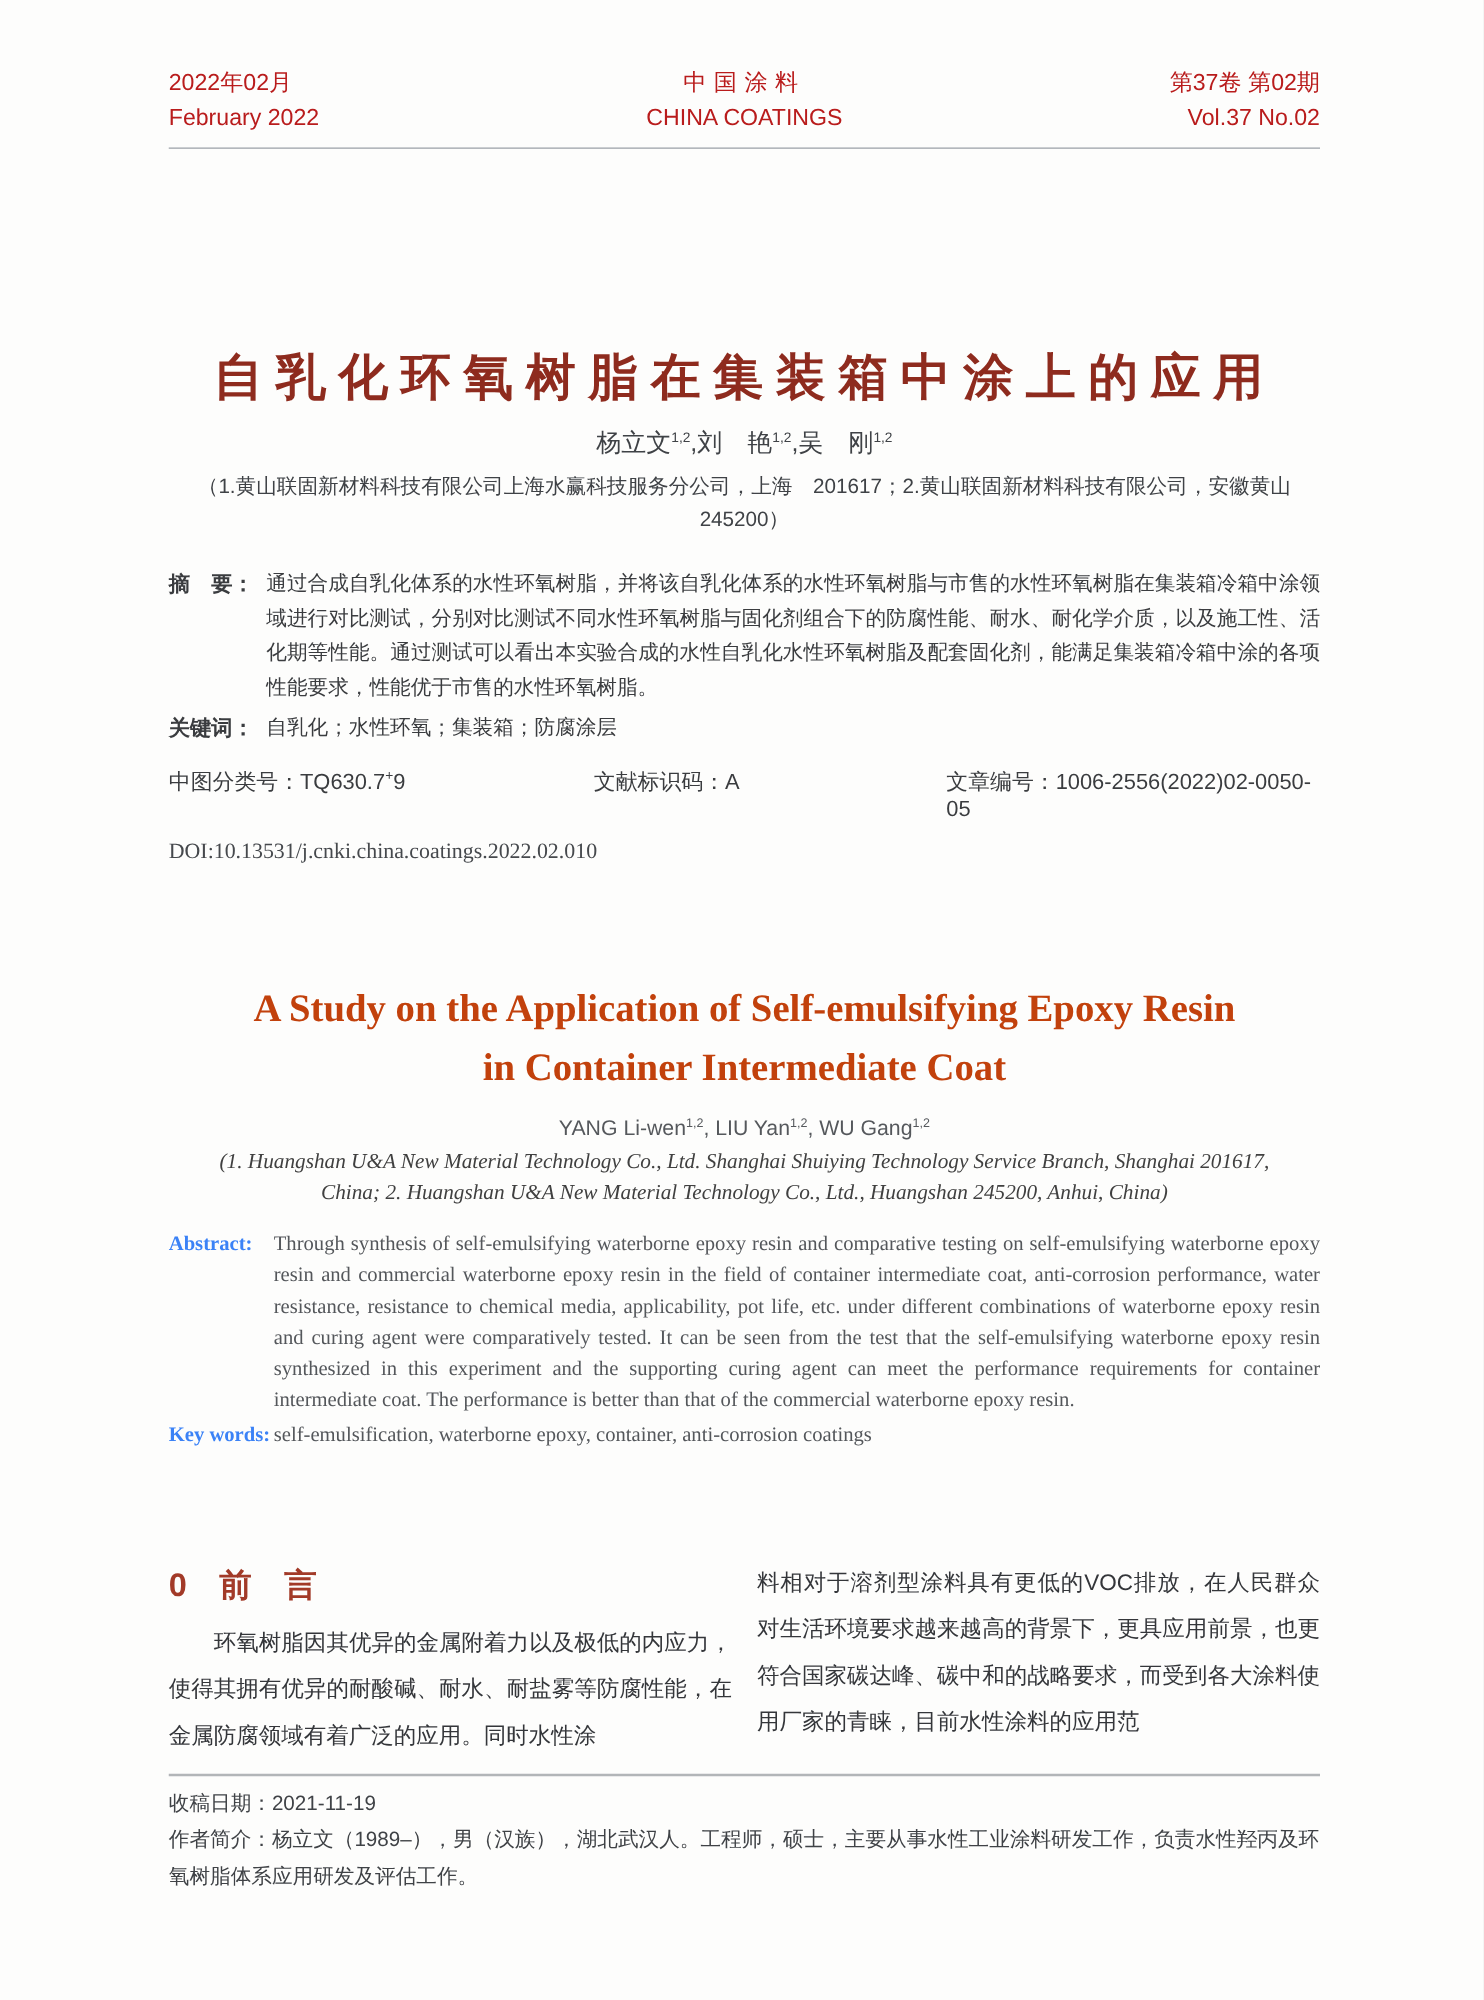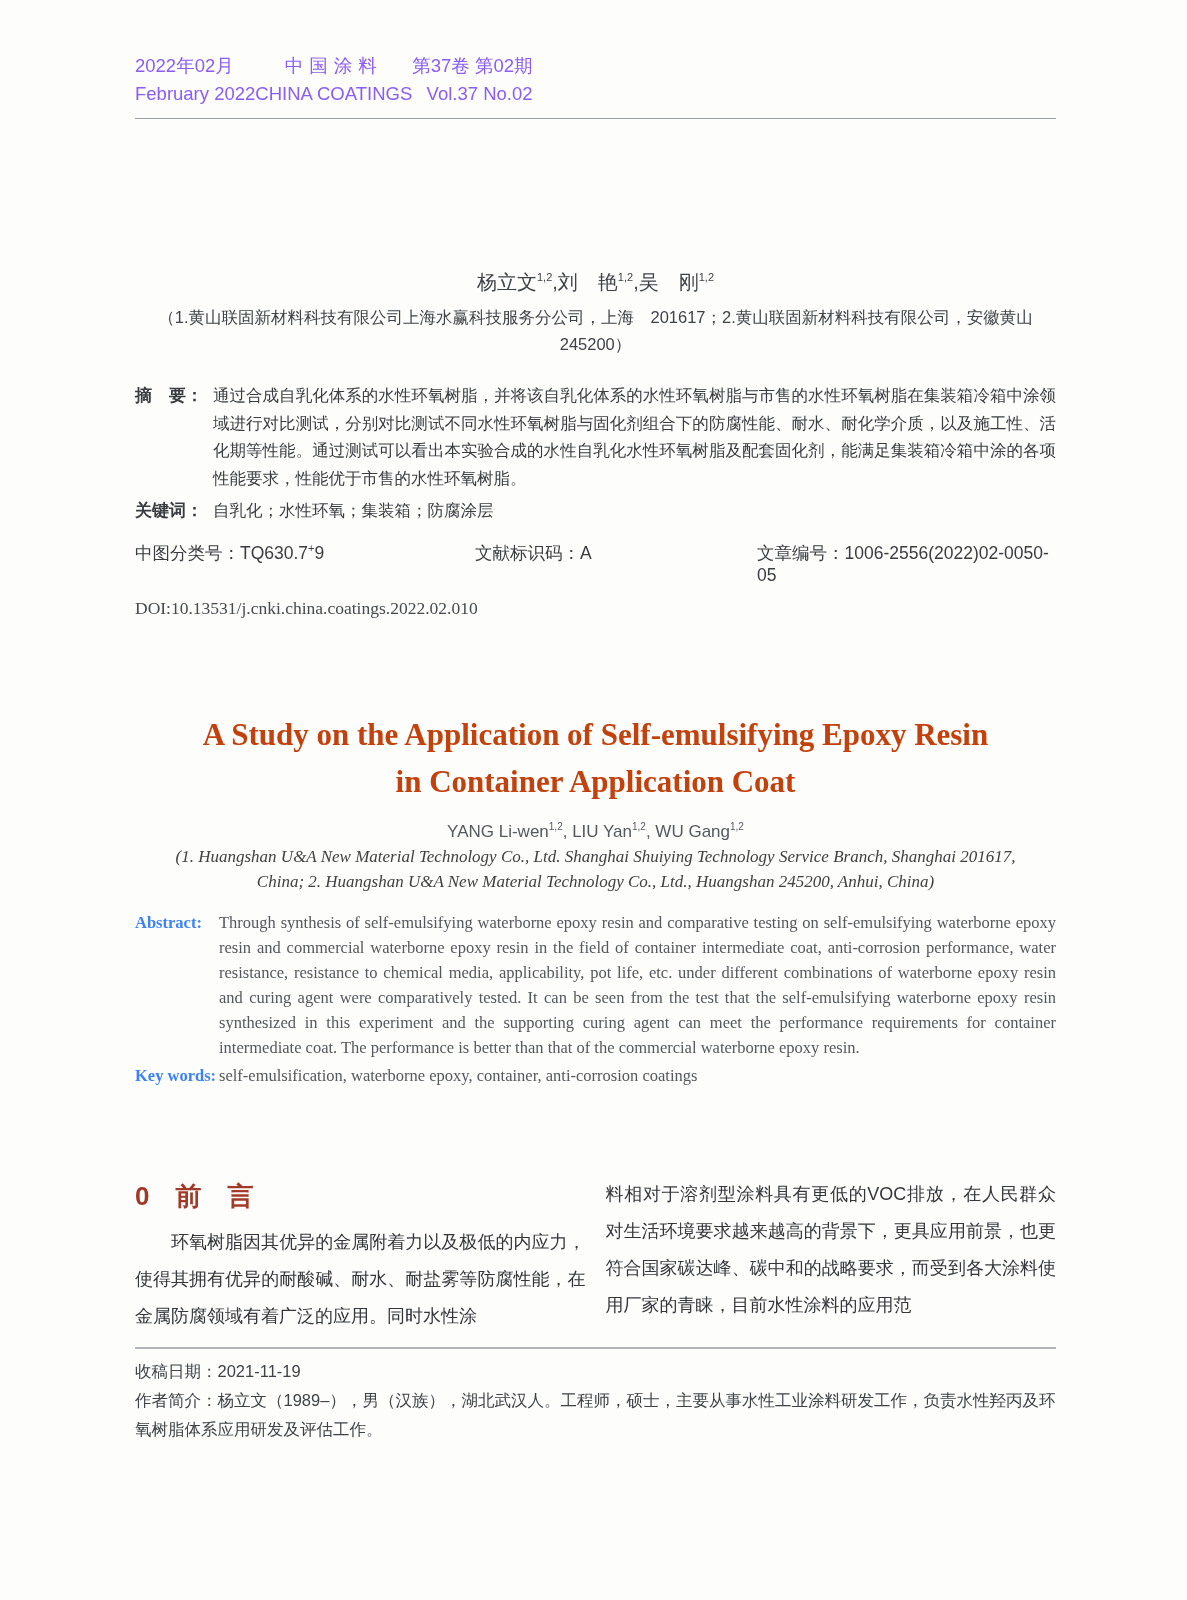--- a/index.html
+++ b/index.html
@@ -6,24 +6,24 @@
   html,body { background:#e8e8e8; }
   body { font-family:"Liberation Sans", sans-serif; }
   .page {
     position:relative; width:1187px; height:1600px; margin:0 auto;
     background:#fdfdfc; color:#3a3c3f; overflow:hidden;
   }
   .content { width:925px; margin:0 auto; padding-left:4px; }
 
   
   .journal-header {
-    display:flex; align-items:flex-end;
+    display:flex; justify-content:space-between; align-items:flex-end;
     padding-top:52px; padding-bottom:10px;
     border-bottom:1.5px solid #9aa0a6;
-    color:#8b5cf6; font-size:18.5px; line-height:28px;
+    color:#b91c1c; font-size:18.5px; line-height:28px;
   }
   .journal-header .col-center { text-align:center; }
   .journal-header .col-right  { text-align:right; }
   .journal-cn { letter-spacing:6px; }
 
   
   .title-cn {
     margin-top:150px; text-align:center; color:#8e2b1e;
     font-weight:bold; font-size:40px; line-height:66px; letter-spacing:10px;
   }
@@ -96,20 +96,21 @@
         <div class="journal-cn">中国涂料</div>
         <div>CHINA COATINGS</div>
       </div>
       <div class="col-right">
         <div>第37卷 第02期</div>
         <div>Vol.37  No.02</div>
       </div>
     </div>
 
     <div class="title-cn">
+      <div>自乳化环氧树脂在集装箱中涂上的应用</div>
     </div>
 
     <div class="authors-cn">
       <span>杨立文</span><sup>1,2</sup><span>,刘　艳</span><sup>1,2</sup><span>,吴　刚</span><sup>1,2</sup>
     </div>
 
     <div class="affiliation-cn">
       <div>（1.黄山联固新材料科技有限公司上海水赢科技服务分公司，上海　201617；2.黄山联固新材料科技有限公司，安徽黄山</div>
       <div class="line2">245200）</div>
     </div>
@@ -127,21 +128,21 @@
     <div class="meta-row">
       <div class="m1"><span>中图分类号：TQ630.7</span><sup>+</sup><span>9</span></div>
       <div class="m2">文献标识码：A</div>
       <div class="m3">文章编号：1006-2556(2022)02-0050-05</div>
     </div>
 
     <div class="doi-line">DOI:10.13531/j.cnki.china.coatings.2022.02.010</div>
 
     <div class="title-en">
       <div>A Study on the Application of Self-emulsifying Epoxy Resin</div>
-      <div>in Container Application Coat</div>
+      <div>in Container Intermediate Coat</div>
     </div>
 
     <div class="authors-en">
       <span>YANG Li-wen</span><sup>1,2</sup><span>, LIU Yan</span><sup>1,2</sup><span>, WU Gang</span><sup>1,2</sup>
     </div>
 
     <div class="affiliation-en">
       <div>(1. Huangshan U&amp;A New Material Technology Co., Ltd. Shanghai Shuiying Technology Service Branch, Shanghai 201617,</div>
       <div>China; 2. Huangshan U&amp;A New Material Technology Co., Ltd., Huangshan 245200, Anhui, China)</div>
     </div>

